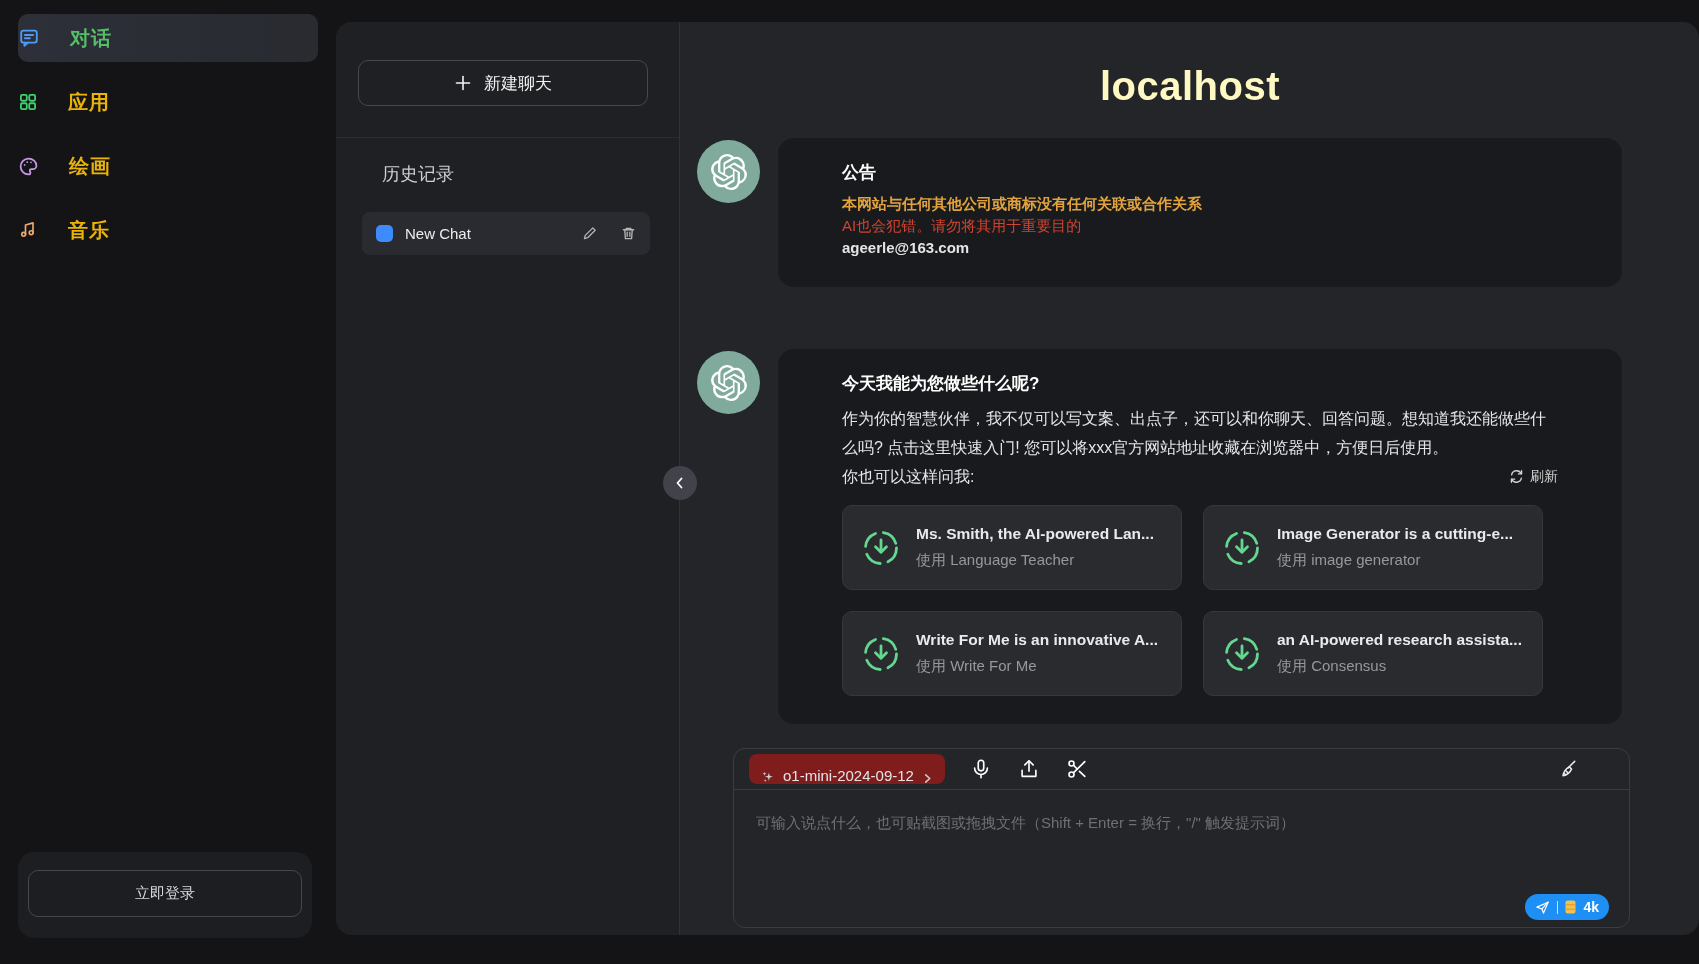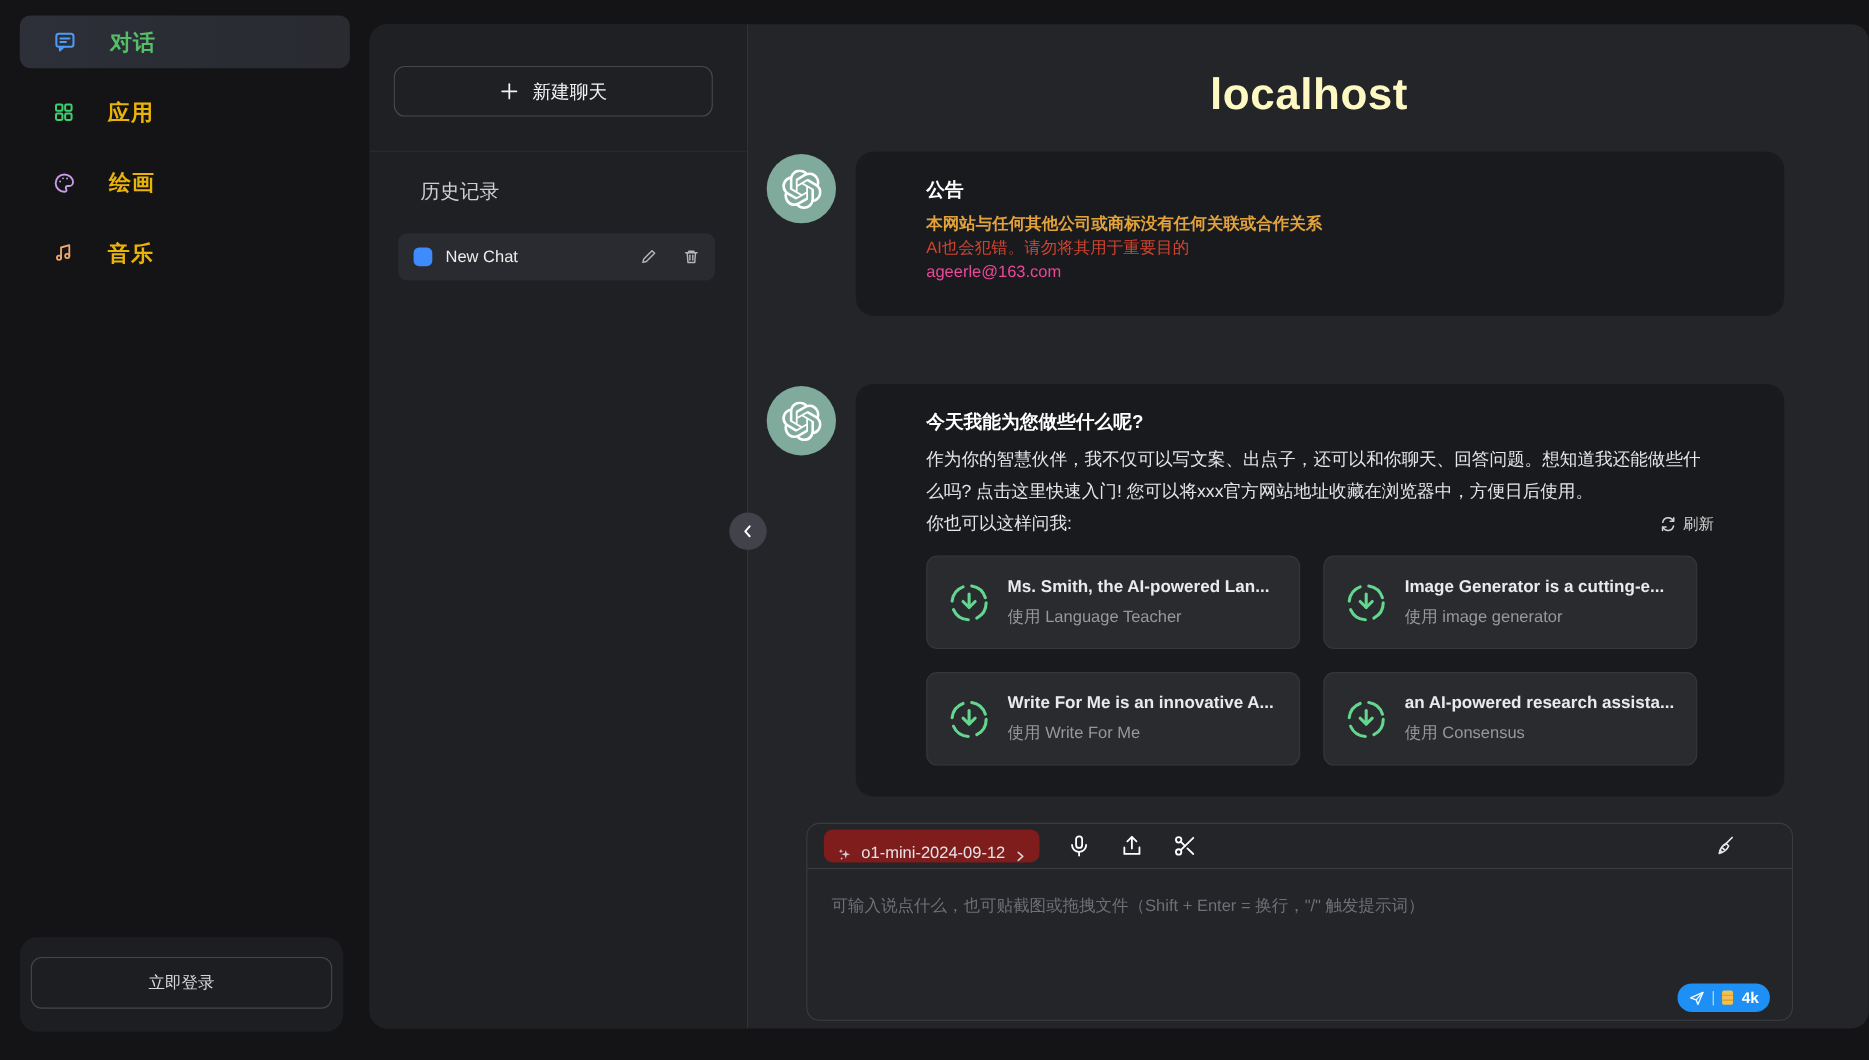--- a/index.html
+++ b/index.html
@@ -9,21 +9,21 @@
     font-family:"Liberation Sans","DejaVu Sans",sans-serif;
     color:#e8e8e8; overflow:hidden; position:relative;
   }
   svg { display:block; }
   button { font-family:inherit; cursor:pointer; }
 
   
   .sidebar { position:absolute; left:0; top:0; bottom:0; width:336px; }
   .nav { padding:14px 18px 0; display:flex; flex-direction:column; gap:16px; }
   .nav-item { height:48px; border-radius:10px; display:flex; align-items:center;
-              padding-left:30px; gap:30px; cursor:pointer; }
+              gap:30px; cursor:pointer; }
   .nav-item.active { background:linear-gradient(90deg,#2d2f39 0%,#2a2c33 70%,#292b31 100%); }
   .nav-label { font-size:20px; font-weight:700; color:#eab308; letter-spacing:1px; }
   .nav-item.active .nav-label { color:#56bd68; }
 
   .login-card { position:absolute; left:18px; top:852px; width:294px; height:86px;
                 background:#1d1e22; border-radius:16px; }
   .login-btn { display:block; margin:18px 10px; width:calc(100% - 20px); height:47px;
                background:transparent; border:1px solid #46474d; border-radius:10px;
                color:#d9d9d9; font-size:15px; }
 
@@ -60,21 +60,21 @@
   .msg-1 { top:116px; }
   .msg-2 { top:327px; }
   .avatar { width:63px; height:63px; border-radius:50%; background:#80ab9c; flex:none;
             display:flex; align-items:center; justify-content:center; margin-top:2px; }
   .bubble { flex:1; background:#191a1d; border-radius:16px; padding:24px 64px 28px; }
   .bubble h3 { font-size:17px; font-weight:700; color:#ffffff; margin-bottom:9px; line-height:22px; }
   .ann-line { font-size:15px; line-height:22px; }
   .ann-orange-bold { color:#e2a33d; font-weight:700; }
   .ann-red { color:#d04330; }
   .ann-orange { color:#e2a33d; }
-  .ann-link { color:#ec4899; text-decoration:none; }
+  .ann-link { color:#e5e5e5; text-decoration:none;font-weight:bold; }
 
   .welcome-body { font-size:16px; line-height:29px; color:#e6e6e8; }
   .hint-row { display:flex; justify-content:space-between; align-items:center;
               font-size:16px; line-height:29px; color:#e6e6e8; }
   .refresh-btn { background:none; border:none; color:#d2d2d2; font-size:14px;
                  display:flex; align-items:center; gap:6px; }
 
   .cards { margin-top:14px; display:grid; grid-template-columns:340px 340px; gap:21px; }
   .card { height:85px; background:#2a2b2f; border:1px solid #36373c; border-radius:10px;
           display:flex; align-items:center; padding:0 18px; gap:15px; cursor:pointer; text-align:left; }

